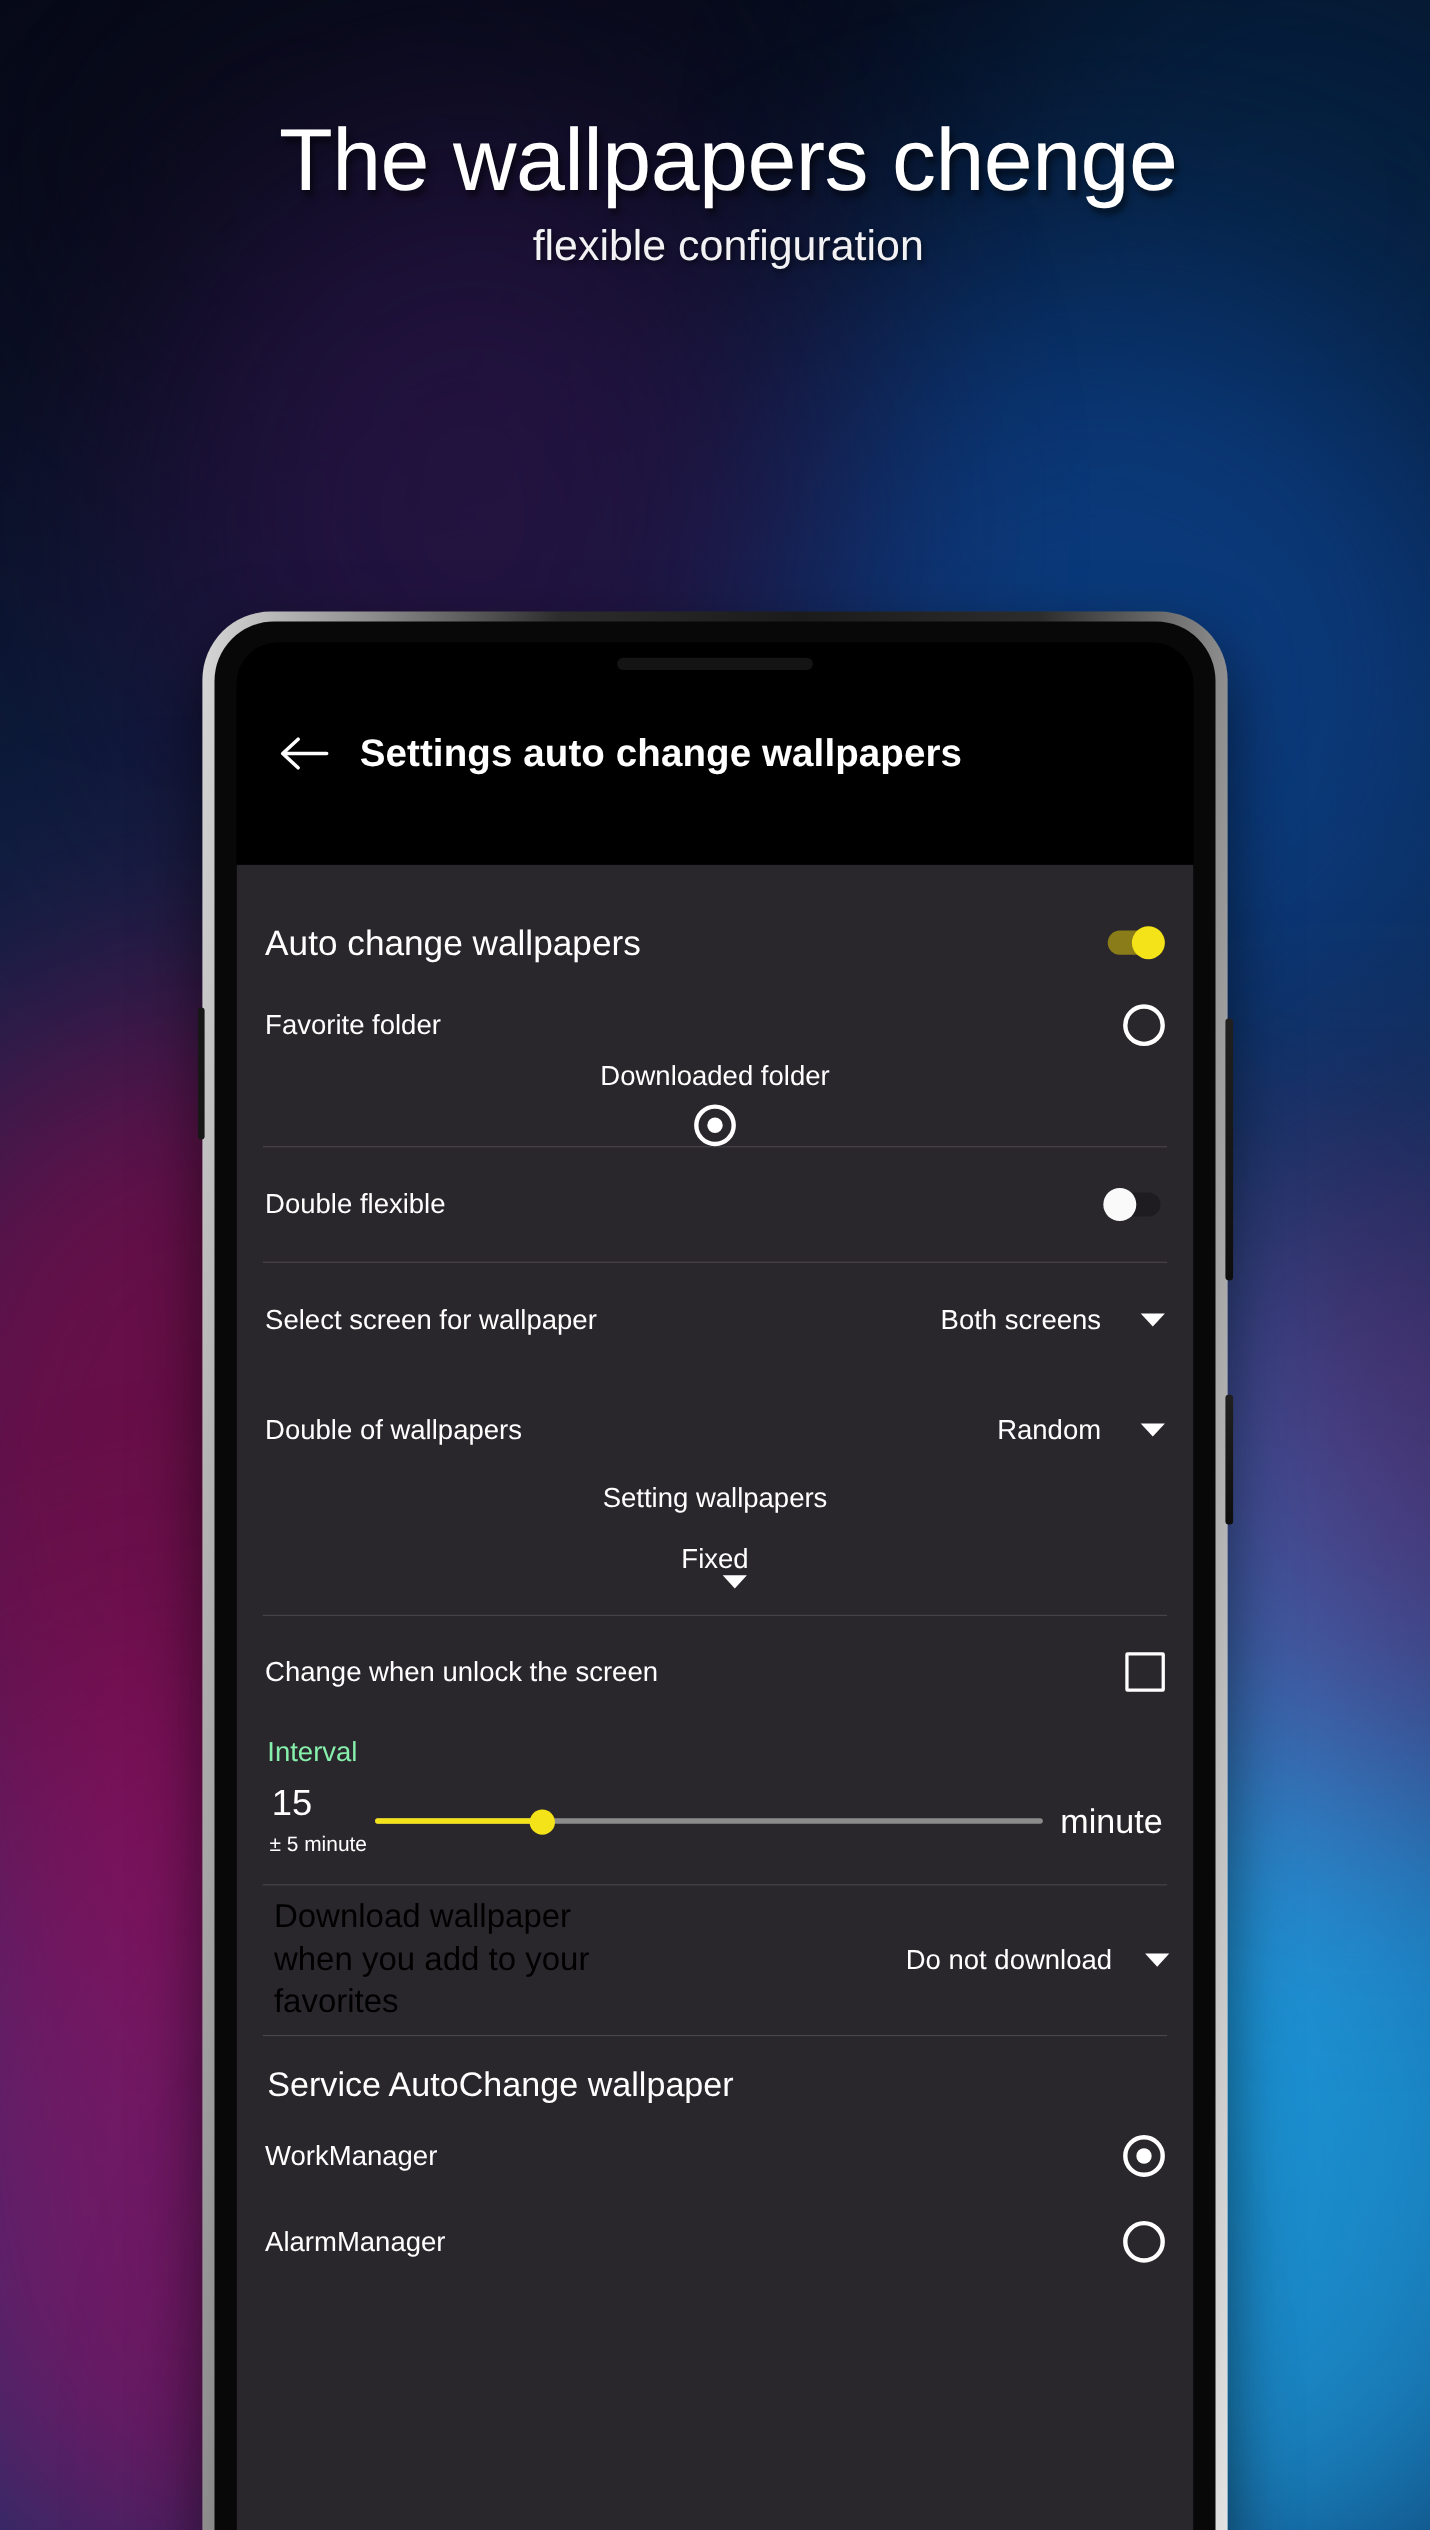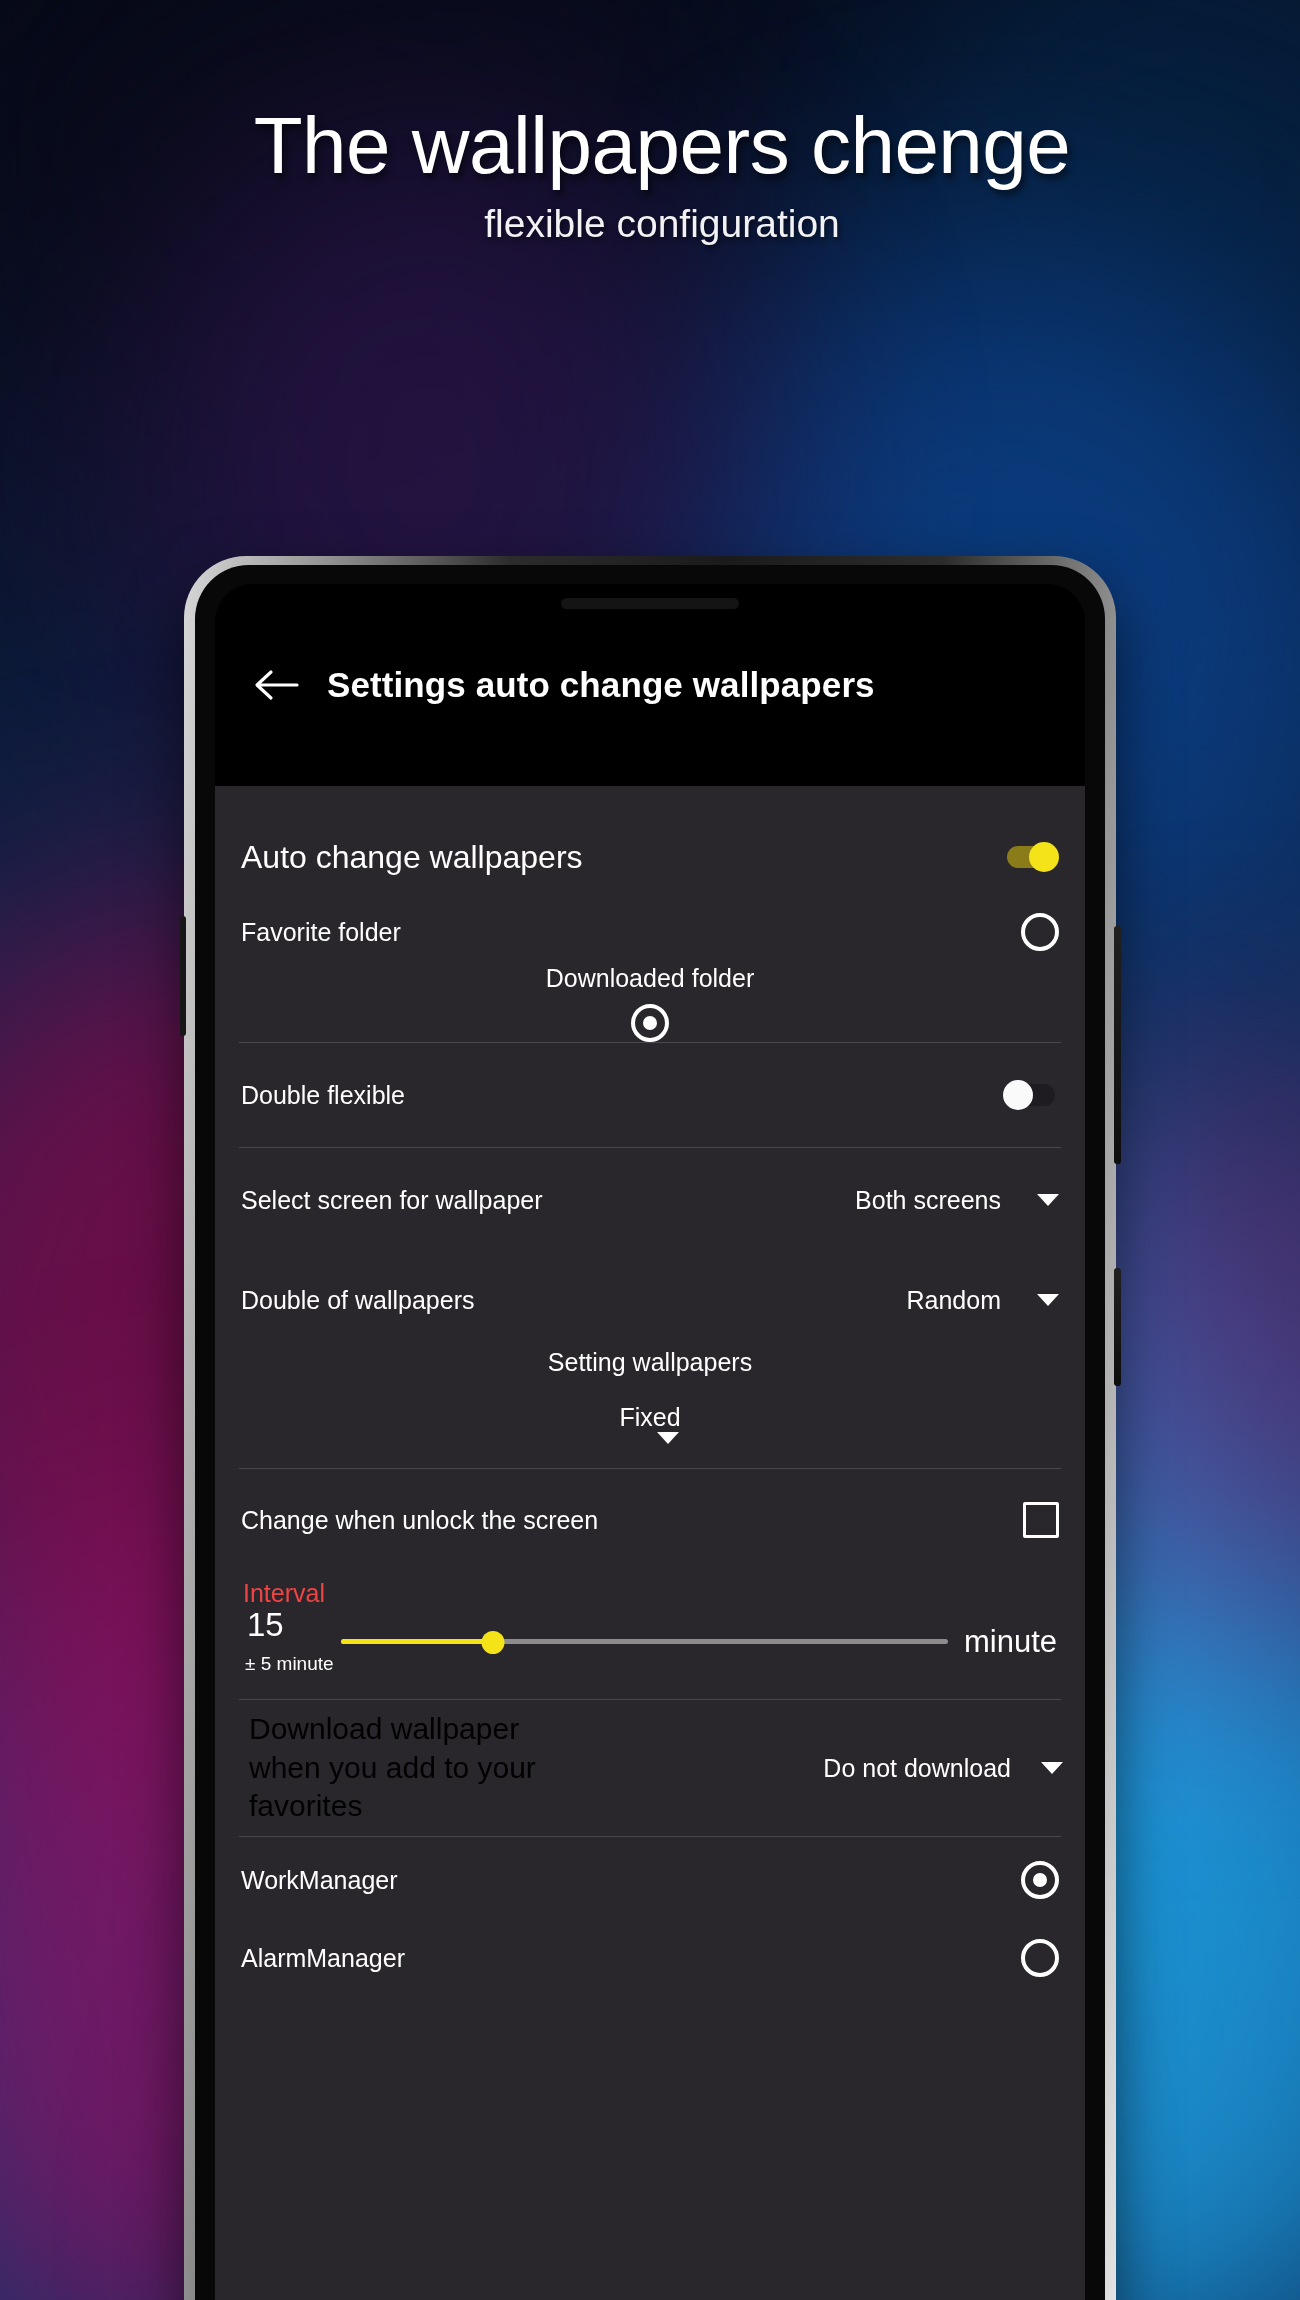--- a/index.html
+++ b/index.html
@@ -147,21 +147,21 @@
   
   .checkbox{width:36px;height:36px;border:3px solid #fff;box-sizing:border-box;
     flex:0 0 auto;cursor:pointer;border-radius:2px;}
 
   
   .caret-glyph{width:0;height:0;border-left:11px solid transparent;
     border-right:11px solid transparent;border-top:12px solid #fff;}
 
   
   #interval-block{padding:8px 6px 6px 6px;}
-  #interval-label{color:#ef4444;font-size:25px;}
+  #interval-label{color:#86efac;font-size:25px;margin-bottom:14px;}
   #interval-row{display:flex;align-items:center;}
   #interval-left{width:92px;flex:0 0 auto;}
   #interval-value{color:#fff;font-size:33px;line-height:1;margin-left:4px;}
   #interval-delta{color:#fff;font-size:19px;margin-top:12px;margin-left:2px;white-space:nowrap;}
   #slider{position:relative;flex:1;height:36px;margin:0 10px 0 6px;cursor:pointer;}
   #slider-track{position:absolute;left:0;right:0;top:15px;height:5px;border-radius:3px;background:#8c8c8c;}
   #slider-fill{position:absolute;left:0;top:15px;height:5px;border-radius:3px;background:#f3e318;}
   #slider-thumb{position:absolute;top:7px;width:23px;height:23px;border-radius:50%;background:#f3e318;transform:translateX(-50%);}
   #interval-unit{color:#fff;font-size:31px;flex:0 0 auto;margin-left:6px;white-space:nowrap;}
 
@@ -305,20 +305,21 @@
         <div class="label">Download wallpaper when you add to your favorites</div>
         <div class="spacer"></div>
         <div class="value">Do not download</div>
         <div class="caret">
           <span class="caret-glyph"></span>
         </div>
       </div>
 
       <div class="sep"></div>
 
+      <div id="service-title">Service AutoChange wallpaper</div>
 
       <div class="row r-svc" style="height:86px;">
         <div class="label">WorkManager</div>
         <div class="radio checked">
           <span class="dot"></span>
         </div>
       </div>
 
       <div class="row r-svc" style="height:70px;">
         <div class="label">AlarmManager</div>

